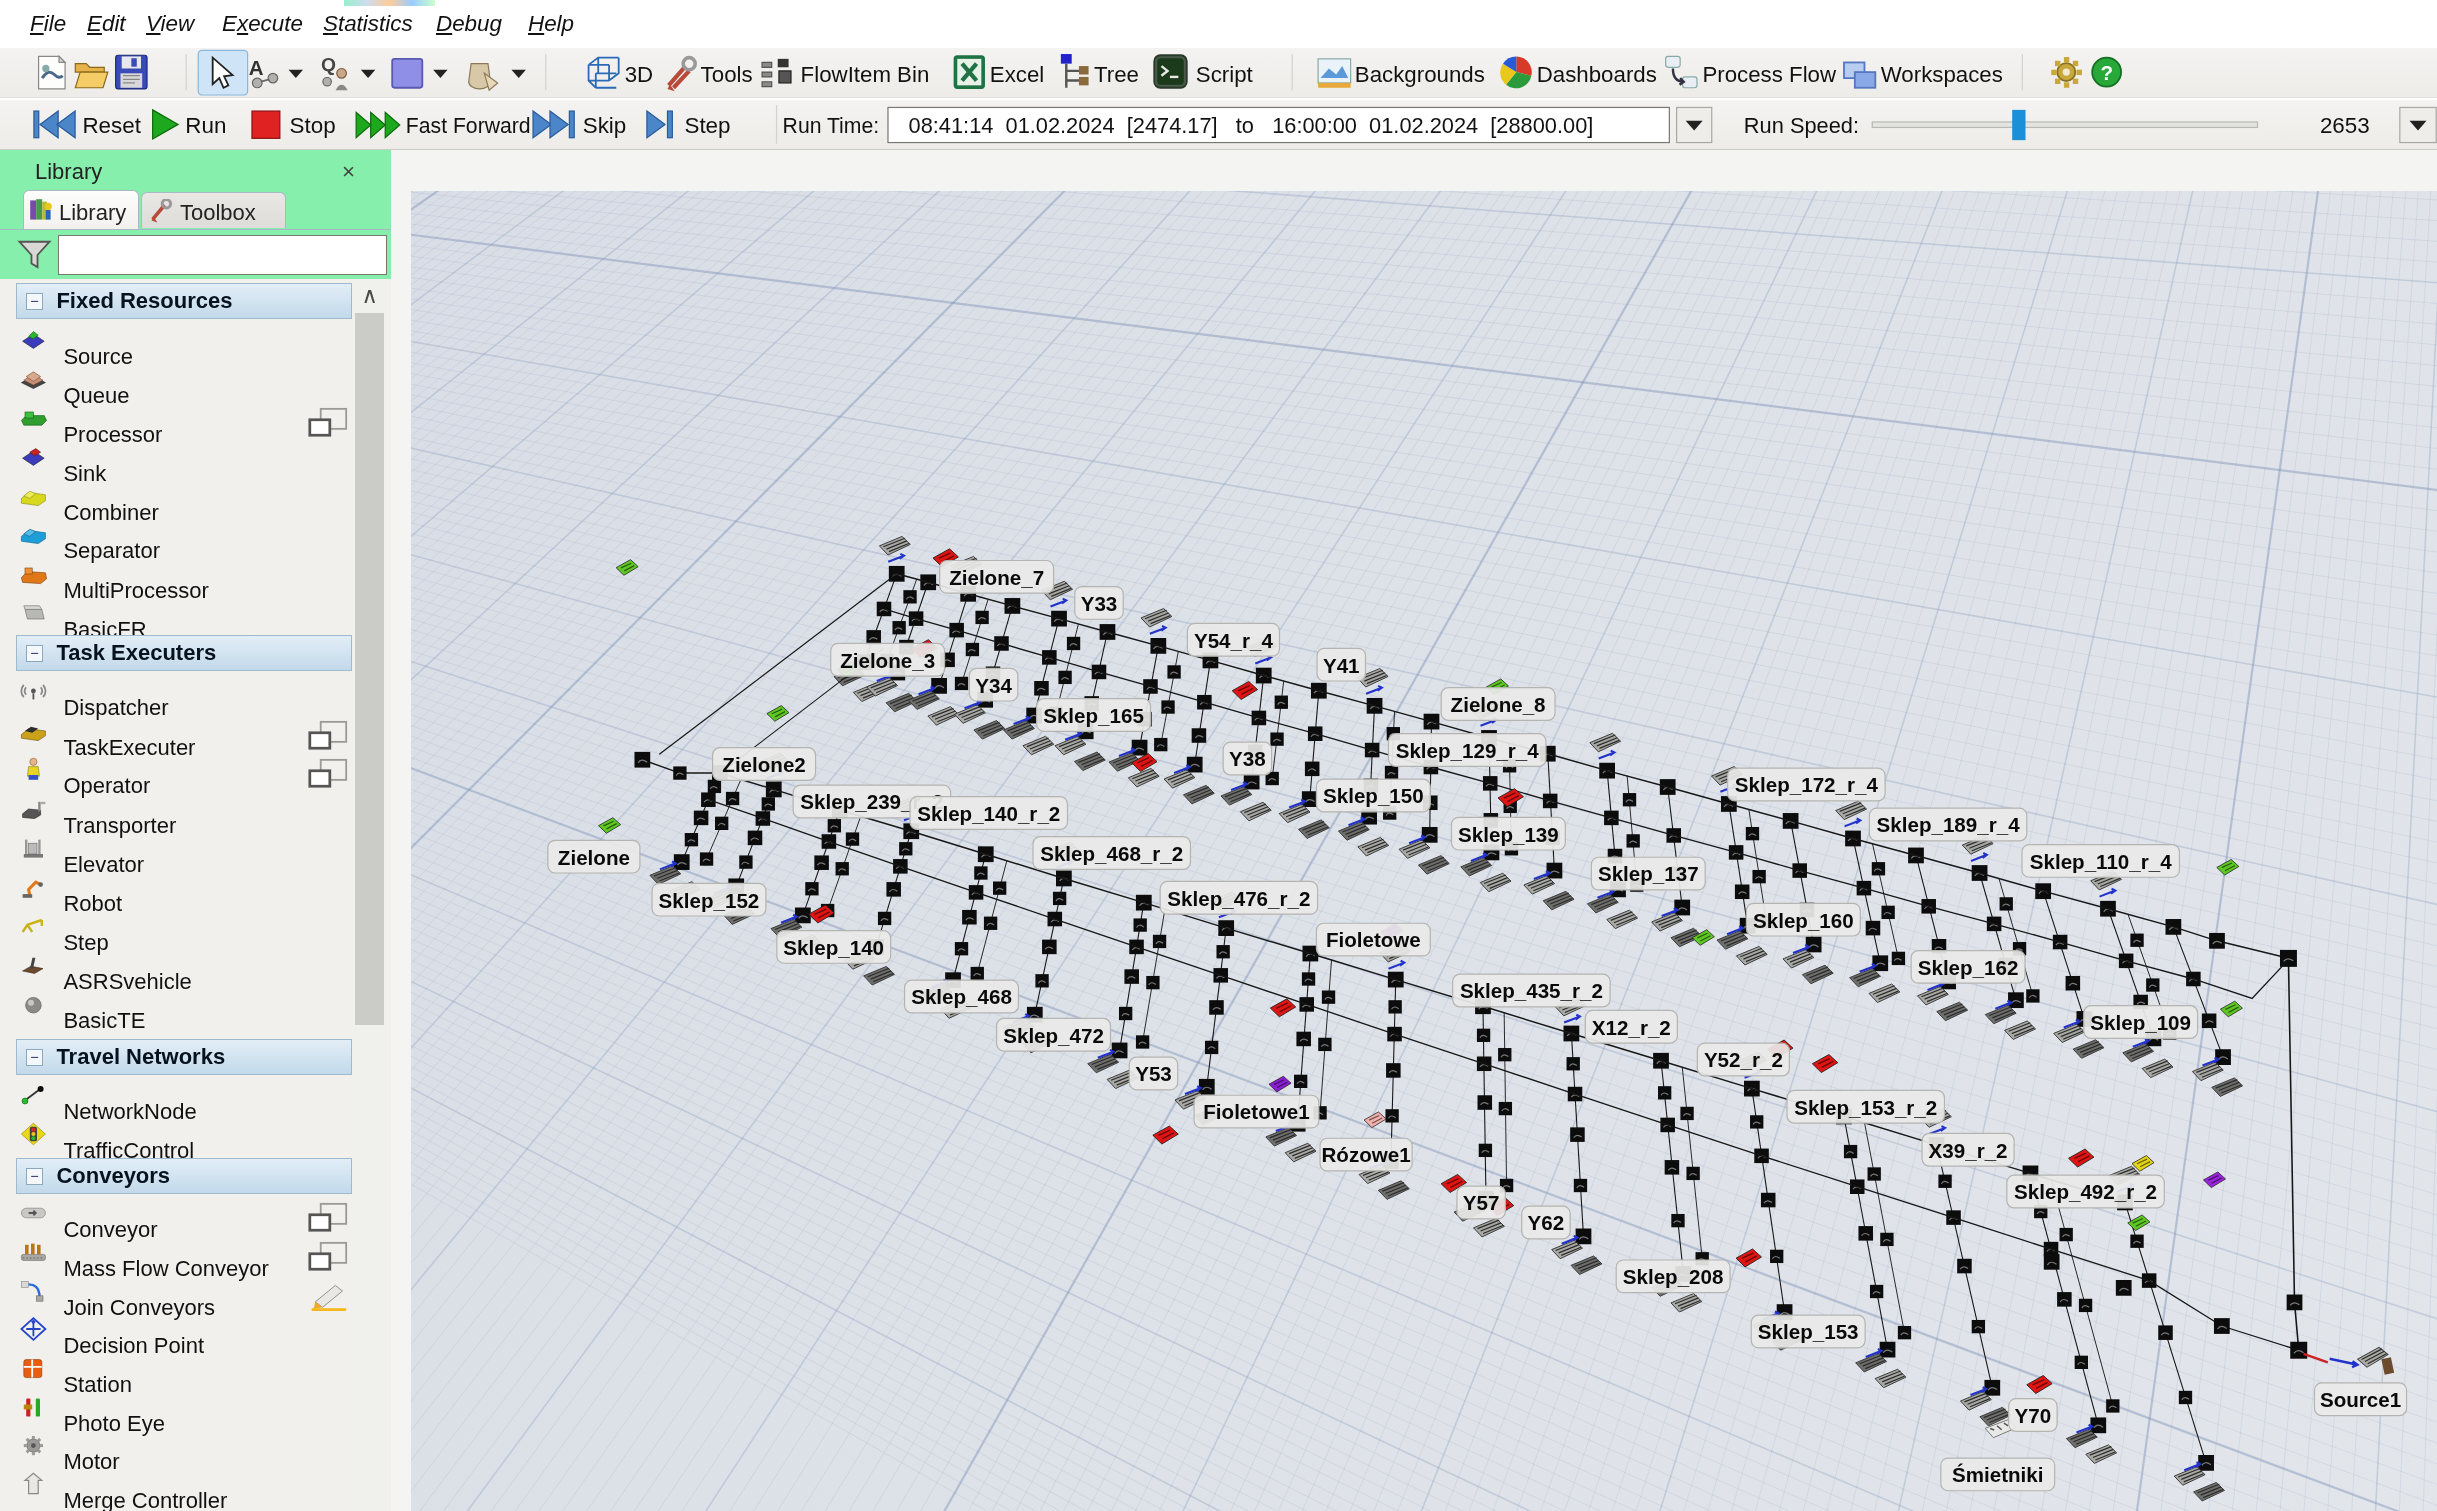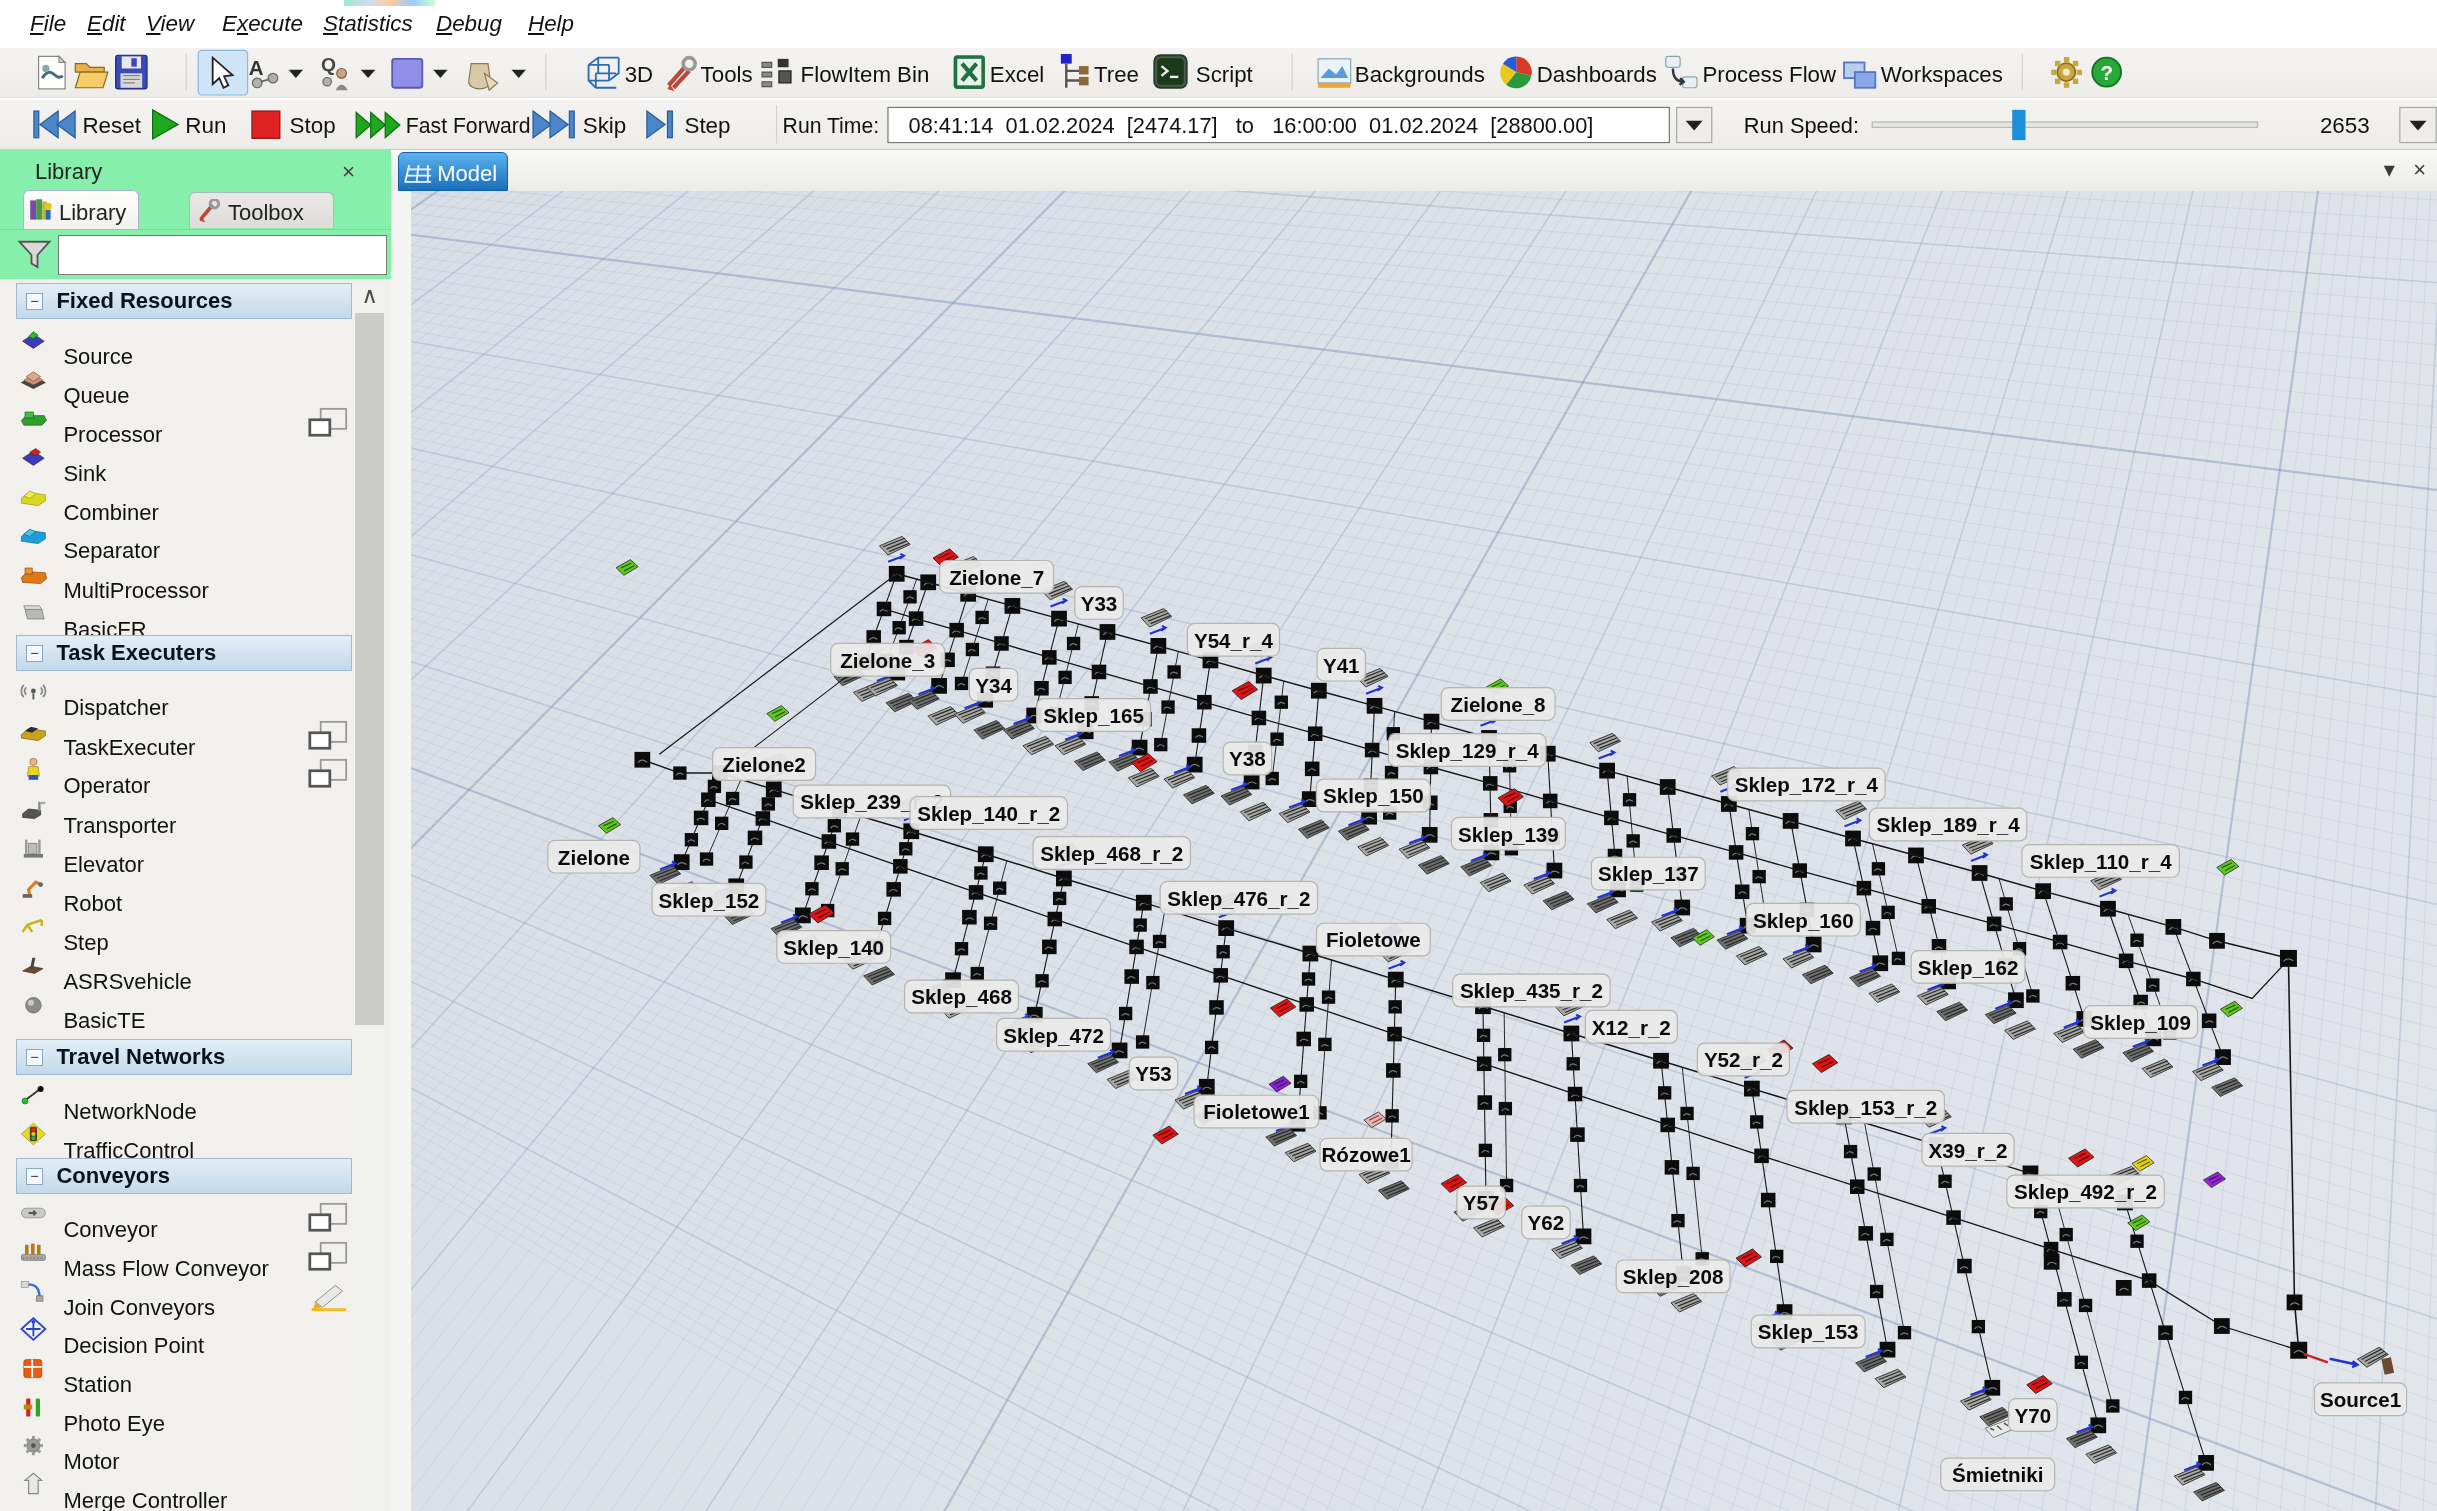--- a/index.html
+++ b/index.html
@@ -9,21 +9,21 @@
 u.m { text-decoration:underline; }
 
 #tb1 { left:0; top:48px; width:2438px; height:50px; background:linear-gradient(#f4f3f1,#edece9); border-bottom:1.2px solid #dededa; }
 #tb2 { left:0; top:100px; width:2438px; height:50px; background:linear-gradient(#f4f3f1,#edece9); border-bottom:1.8px solid #c9c9c5; }
 
 #lpanel { left:0; top:150px; width:394px; height:1362px; background:#86efac; }
 #ltitle { position:absolute; left:35px; top:8.5px; font-size:22px; color:#222; }
 #lx { position:absolute; left:342px; top:8.5px; font-size:22.4px; color:#444; }
 .tab { position:absolute; top:40px; height:39px; border:1.2px solid #a8b8c4; border-bottom:none; border-radius:6px 6px 0 0; font-size:22px; color:#222; }
 #tab1 { left:23px; width:116px; background:linear-gradient(#fdfdfc,#f2f1ee); z-index:3; }
-#tab2 { left:141px; width:145px; background:linear-gradient(#e9e8e5,#dddcd8); top:42px; height:36px; z-index:2;margin-left:48px; }
+#tab2 { left:141px; width:145px; background:linear-gradient(#e9e8e5,#dddcd8); top:42px; height:36px; z-index:2; }
 #tabline { position:absolute; left:0; top:79px; width:394px; height:1.2px; background:#a8b8c4; }
 #filt { position:absolute; left:58px; top:85px; width:329px; height:40px; background:#fff; border:1.2px solid #787874; }
 #funnel { position:absolute; left:17px; top:88px; }
 #list { position:absolute; left:0px; top:129px; width:394px; height:1233px; background:#f1f0ed; overflow:hidden; }
 .sechead { position:absolute; left:16.4px; width:336px; height:36px; background:linear-gradient(#e3eef7,#c2d9ea); border:1.2px solid #9fb9cf; font-size:22px; color:#06121e; line-height:34px; }
 .sechead b { margin-left:39px; }
 .minus { position:absolute; left:8.5px; top:8.5px; width:17px; height:17px; background:#f4f8fb; border:1.2px solid #8aa8c0; color:#336; font-size:14.5px; line-height:14.5px; text-align:center; }
 .pitem { position:absolute; left:16.4px; width:336px; height:39px; font-size:22px; color:#111; }
 .pitem span { position:absolute; left:47px; top:7.3px;margin-top:15px; }
 .pic { position:absolute; left:3.6px; top:6px; width:28px; height:24px; }
@@ -568,31 +568,20 @@
         <span>Merge Controller</span>
       </div>
   </div>
   <div id="scroll">
     <div id="scrollup">∧</div>
     <div id="thumb"></div>
   </div>
 </div>
 
 <div class="abs" id="rpane">
-  <div id="tabbar">
-     <div id="mtab">
-        <svg style="position:absolute;left:4.8px;top:8.5px" width="29" height="24" viewBox="0 0 56 46">
-          <g stroke="#fff" stroke-width="3.4" fill="none" opacity="0.95">
-            <path d="M10 6 L2 40 M28 6 L24 40 M46 6 L46 40 M6 14 L52 14 M4 26 L52 26 M2 38 L52 38"></path>
-          </g>
-        </svg>
-        <span>Model</span>
-      </div>
-     <div id="pctl">▾&nbsp;&nbsp;&nbsp;×</div>
-  </div>
   <div id="vp">
     <svg width="2044" height="1321" viewBox="650 315 3375 2181">
       <g>
           <line x1="-55300" y1="6340" x2="49500" y2="-6460" stroke="rgba(126,146,182,0.46)" stroke-width="3.6"></line>
 <line x1="-55300" y1="6080" x2="49500" y2="-6200" stroke="rgba(148,164,196,0.22)" stroke-width="1.5"></line>
 <line x1="-55300" y1="5820" x2="49500" y2="-5940" stroke="rgba(148,164,196,0.22)" stroke-width="1.5"></line>
 <line x1="-55300" y1="5560" x2="49500" y2="-5680" stroke="rgba(148,164,196,0.22)" stroke-width="1.5"></line>
 <line x1="-55300" y1="5300" x2="49500" y2="-5420" stroke="rgba(148,164,196,0.22)" stroke-width="1.5"></line>
 <line x1="-55300" y1="5040" x2="49500" y2="-5160" stroke="rgba(148,164,196,0.22)" stroke-width="1.5"></line>
 <line x1="-55300" y1="4780" x2="49500" y2="-4900" stroke="rgba(148,164,196,0.22)" stroke-width="1.5"></line>

